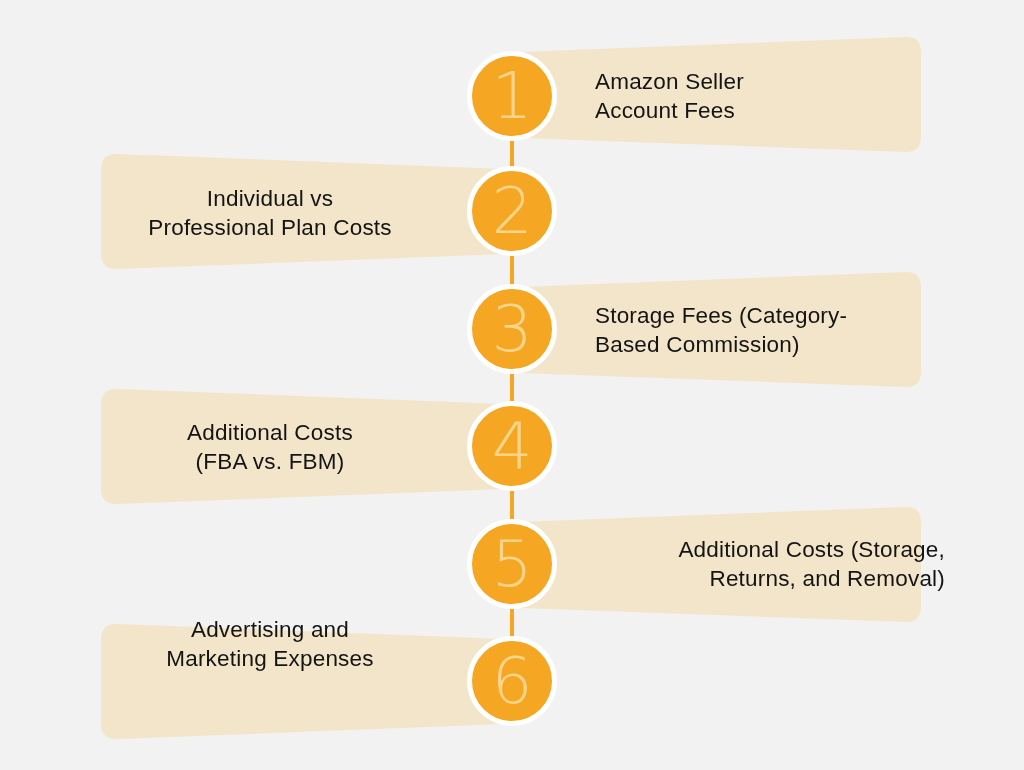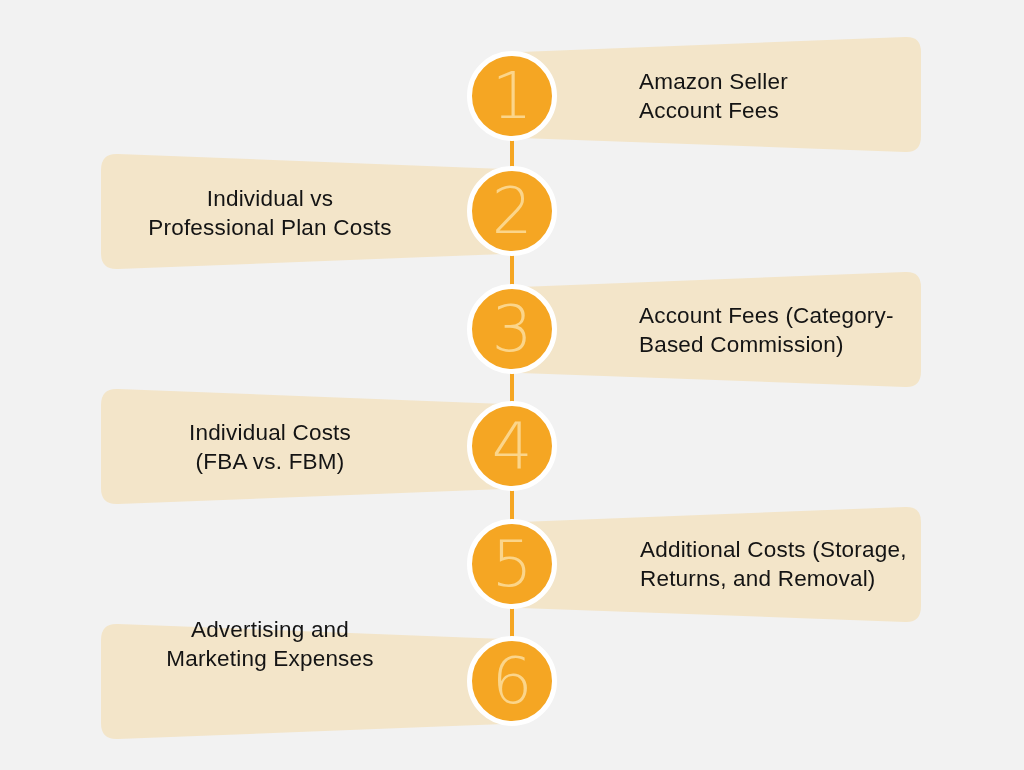--- a/index.html
+++ b/index.html
@@ -37,21 +37,21 @@
     letter-spacing: 0;
   }
   .step-label {
     position: absolute;
     color: #141414;
     font-size: 22.5px;
     line-height: 29px;
     white-space: pre-line;
     letter-spacing: 0.2px;
   }
-  .step-label.right { text-align: left; margin-left: 44px; }
+  .step-label.right { text-align: left; }
   .step-label.left { text-align: center; }
 </style>
 </head>
 <body>
 
 <div id="diagram">
 
   <svg class="panels-svg" viewBox="0 0 1024 770">
 
     <path fill="#f3e5c9" d="M520,52 L905,37 Q921,36 921,52 L921,136 Q921,153 905,152 L520,138 Z"></path>
@@ -77,33 +77,33 @@
 
   <div class="step-circle" style="left:467px; top:166px;">
     <span class="step-number">2</span>
   </div>
   <div class="step-label left" style="left:110px; top:184px; width:320px;">Individual vs
 Professional Plan Costs</div>
 
   <div class="step-circle" style="left:467px; top:284px;">
     <span class="step-number">3</span>
   </div>
-  <div class="step-label right" style="left:595px; top:301px; width:320px;">Account Fees (Category-
+  <div class="step-label right" style="left:595px; top:301px; width:320px;">Storage Fees (Category-
 Based Commission)</div>
 
   <div class="step-circle" style="left:467px; top:401px;">
     <span class="step-number">4</span>
   </div>
-  <div class="step-label left" style="left:110px; top:418px; width:320px;">Individual Costs
+  <div class="step-label left" style="left:110px; top:418px; width:320px;">Additional Costs
 (FBA vs. FBM)</div>
 
   <div class="step-circle" style="left:467px; top:519px;">
     <span class="step-number">5</span>
   </div>
-  <div class="step-label right" style="left:596px; top:535px; width:320px;">Additional Costs (Storage,
+  <div class="step-label right" style="left:625px; top:535px; width:320px;text-align:right;">Additional Costs (Storage,
 Returns, and Removal)</div>
 
   <div class="step-circle" style="left:467px; top:636px;">
     <span class="step-number">6</span>
   </div>
   <div class="step-label left" style="left:110px; top:615px; width:320px;">Advertising and
 Marketing Expenses</div>
 
 </div>
 

